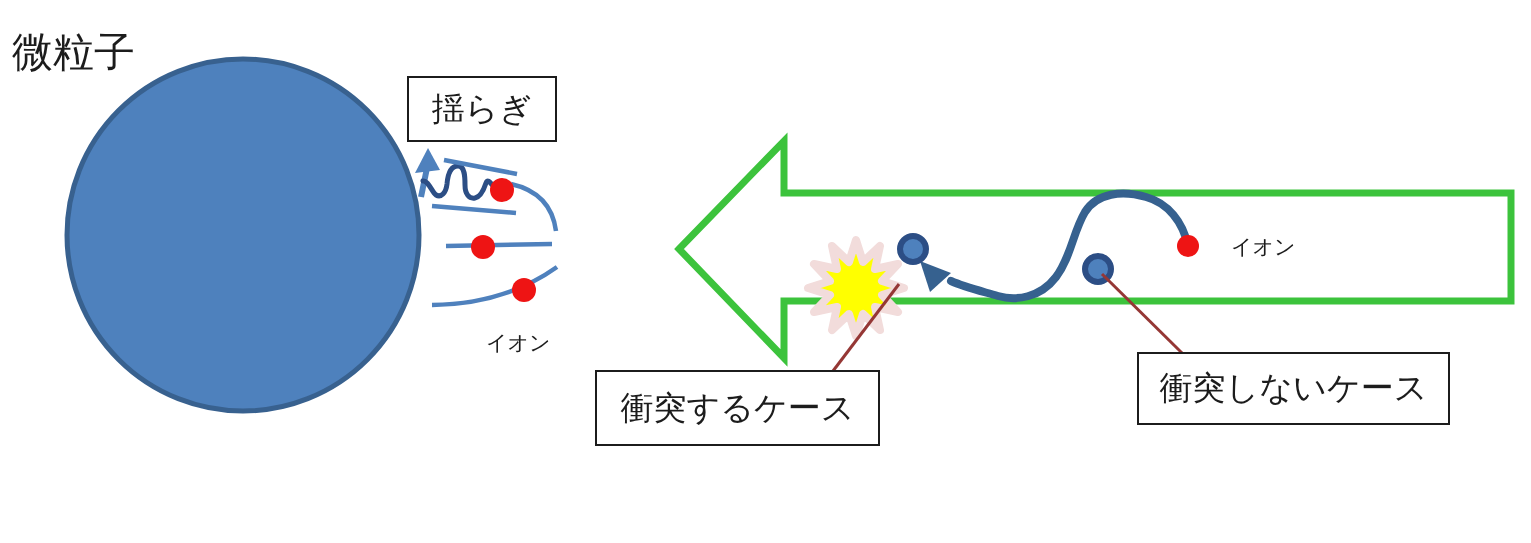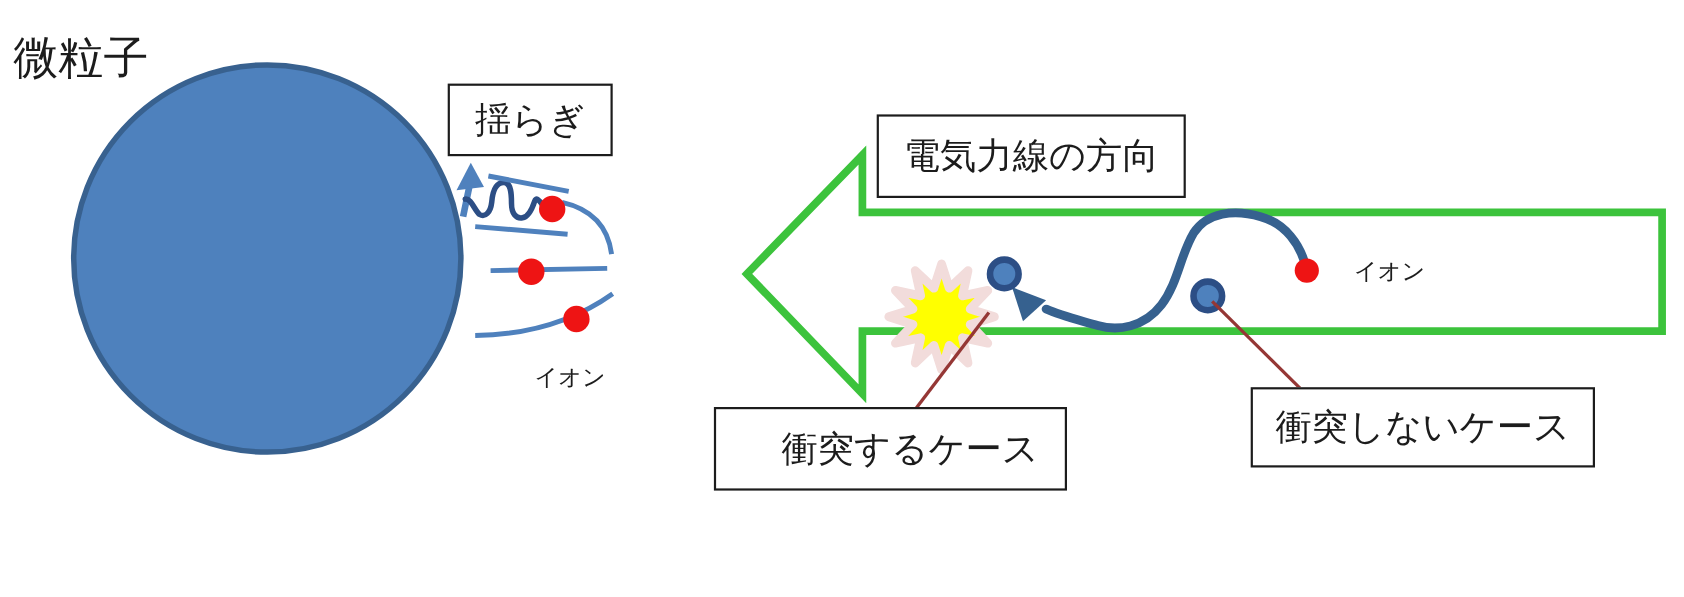--- a/index.html
+++ b/index.html
@@ -73,27 +73,24 @@
 
   <div class="plain-label fs35" style="left:12px;top:30px;">微粒子</div>
 
   <div class="box-label fs33" style="left:407px;top:76px;width:146px;height:62px;">
     <span>揺らぎ</span>
   </div>
 
   <div class="plain-label fs31" style="left:486px;top:332px;">イオン</div>
 
 
-  <div class="box-label fs33" style="left:797px;top:104px;width:277px;height:72px;">
-    <span>電気力線の方向</span>
-  </div>
 
   <div class="plain-label fs31" style="left:1231px;top:236px;">イオン</div>
 
-  <div class="box-label fs33" style="left:649px;top:370px;width:281px;height:72px;padding-left:36px;">
+  <div class="box-label fs33" style="left:595px;top:370px;width:281px;height:72px;">
     <span>衝突するケース</span>
   </div>
 
   <div class="box-label fs33" style="left:1137px;top:352px;width:309px;height:69px;justify-content:center;">
     <span>衝突しないケース</span>
   </div>
 
 
 </div>
 

